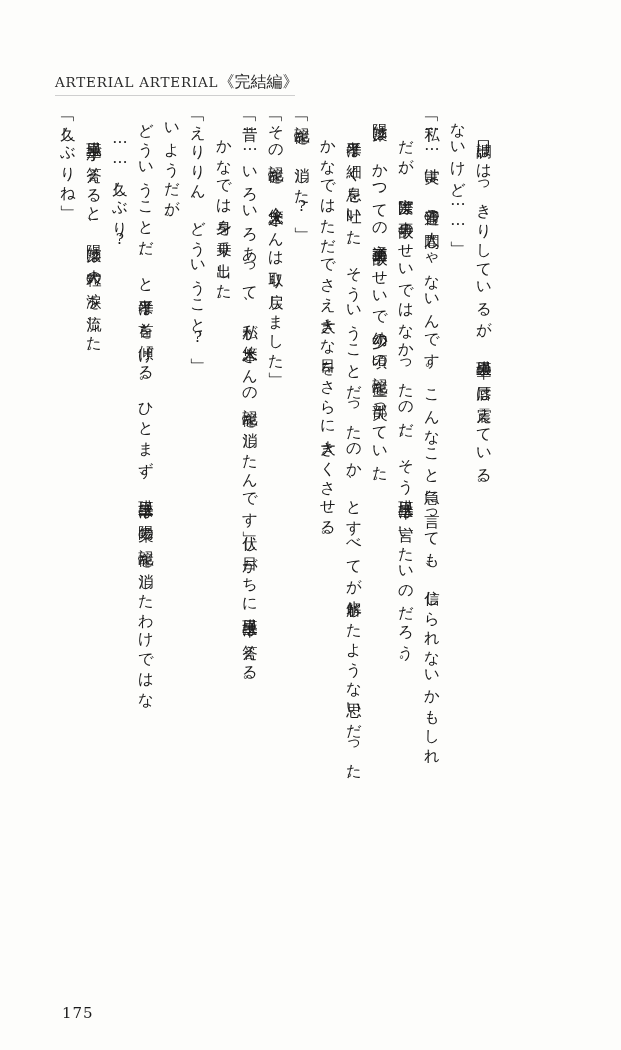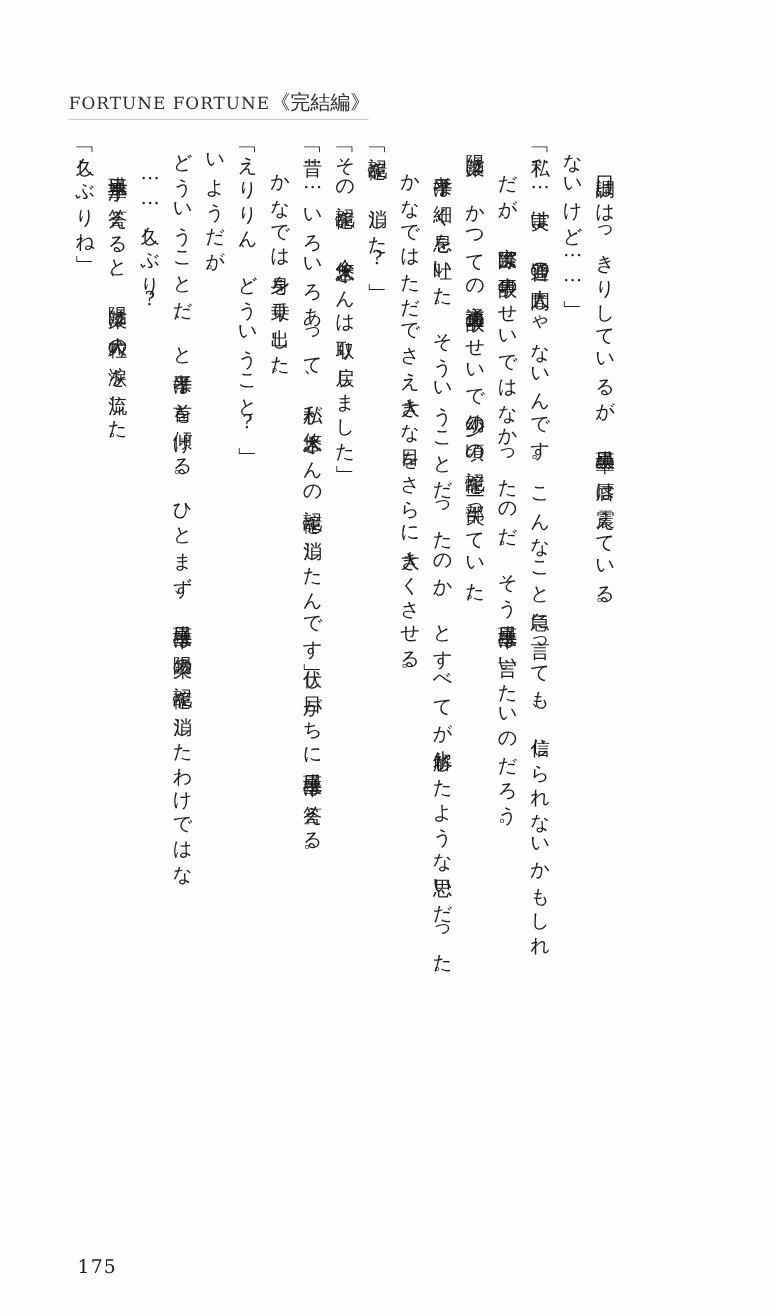--- a/index.html
+++ b/index.html
@@ -93,21 +93,21 @@
     font-family: "DejaVu Serif", "Liberation Serif", serif;
     letter-spacing: 1px;
   }
 </style>
 </head>
 <body>
 
 <div class="page">
 
   <div class="runhead">
-    <span>FORTUNE FORTUNE</span><span class="jp">《完結編》</span>
+    <span>ARTERIAL ARTERIAL</span><span class="jp">《完結編》</span>
   </div>
   <div class="head-rule"></div>
 
   <div class="body-vertical">
     <div class="vcol">「久しぶりね」</div>
     <div class="vcol indent">瑛里華が答えると、陽菜は大粒の涙を流した。</div>
     <div class="vcol indent">……久しぶり?</div>
     <div class="vcol">どういうことだ、と孝平は首を傾げる。ひとまず、瑛里華は陽菜の記憶を消したわけではな</div>
     <div class="vcol">いようだが。</div>
     <div class="vcol">「えりりん、どういうこと?」</div>

